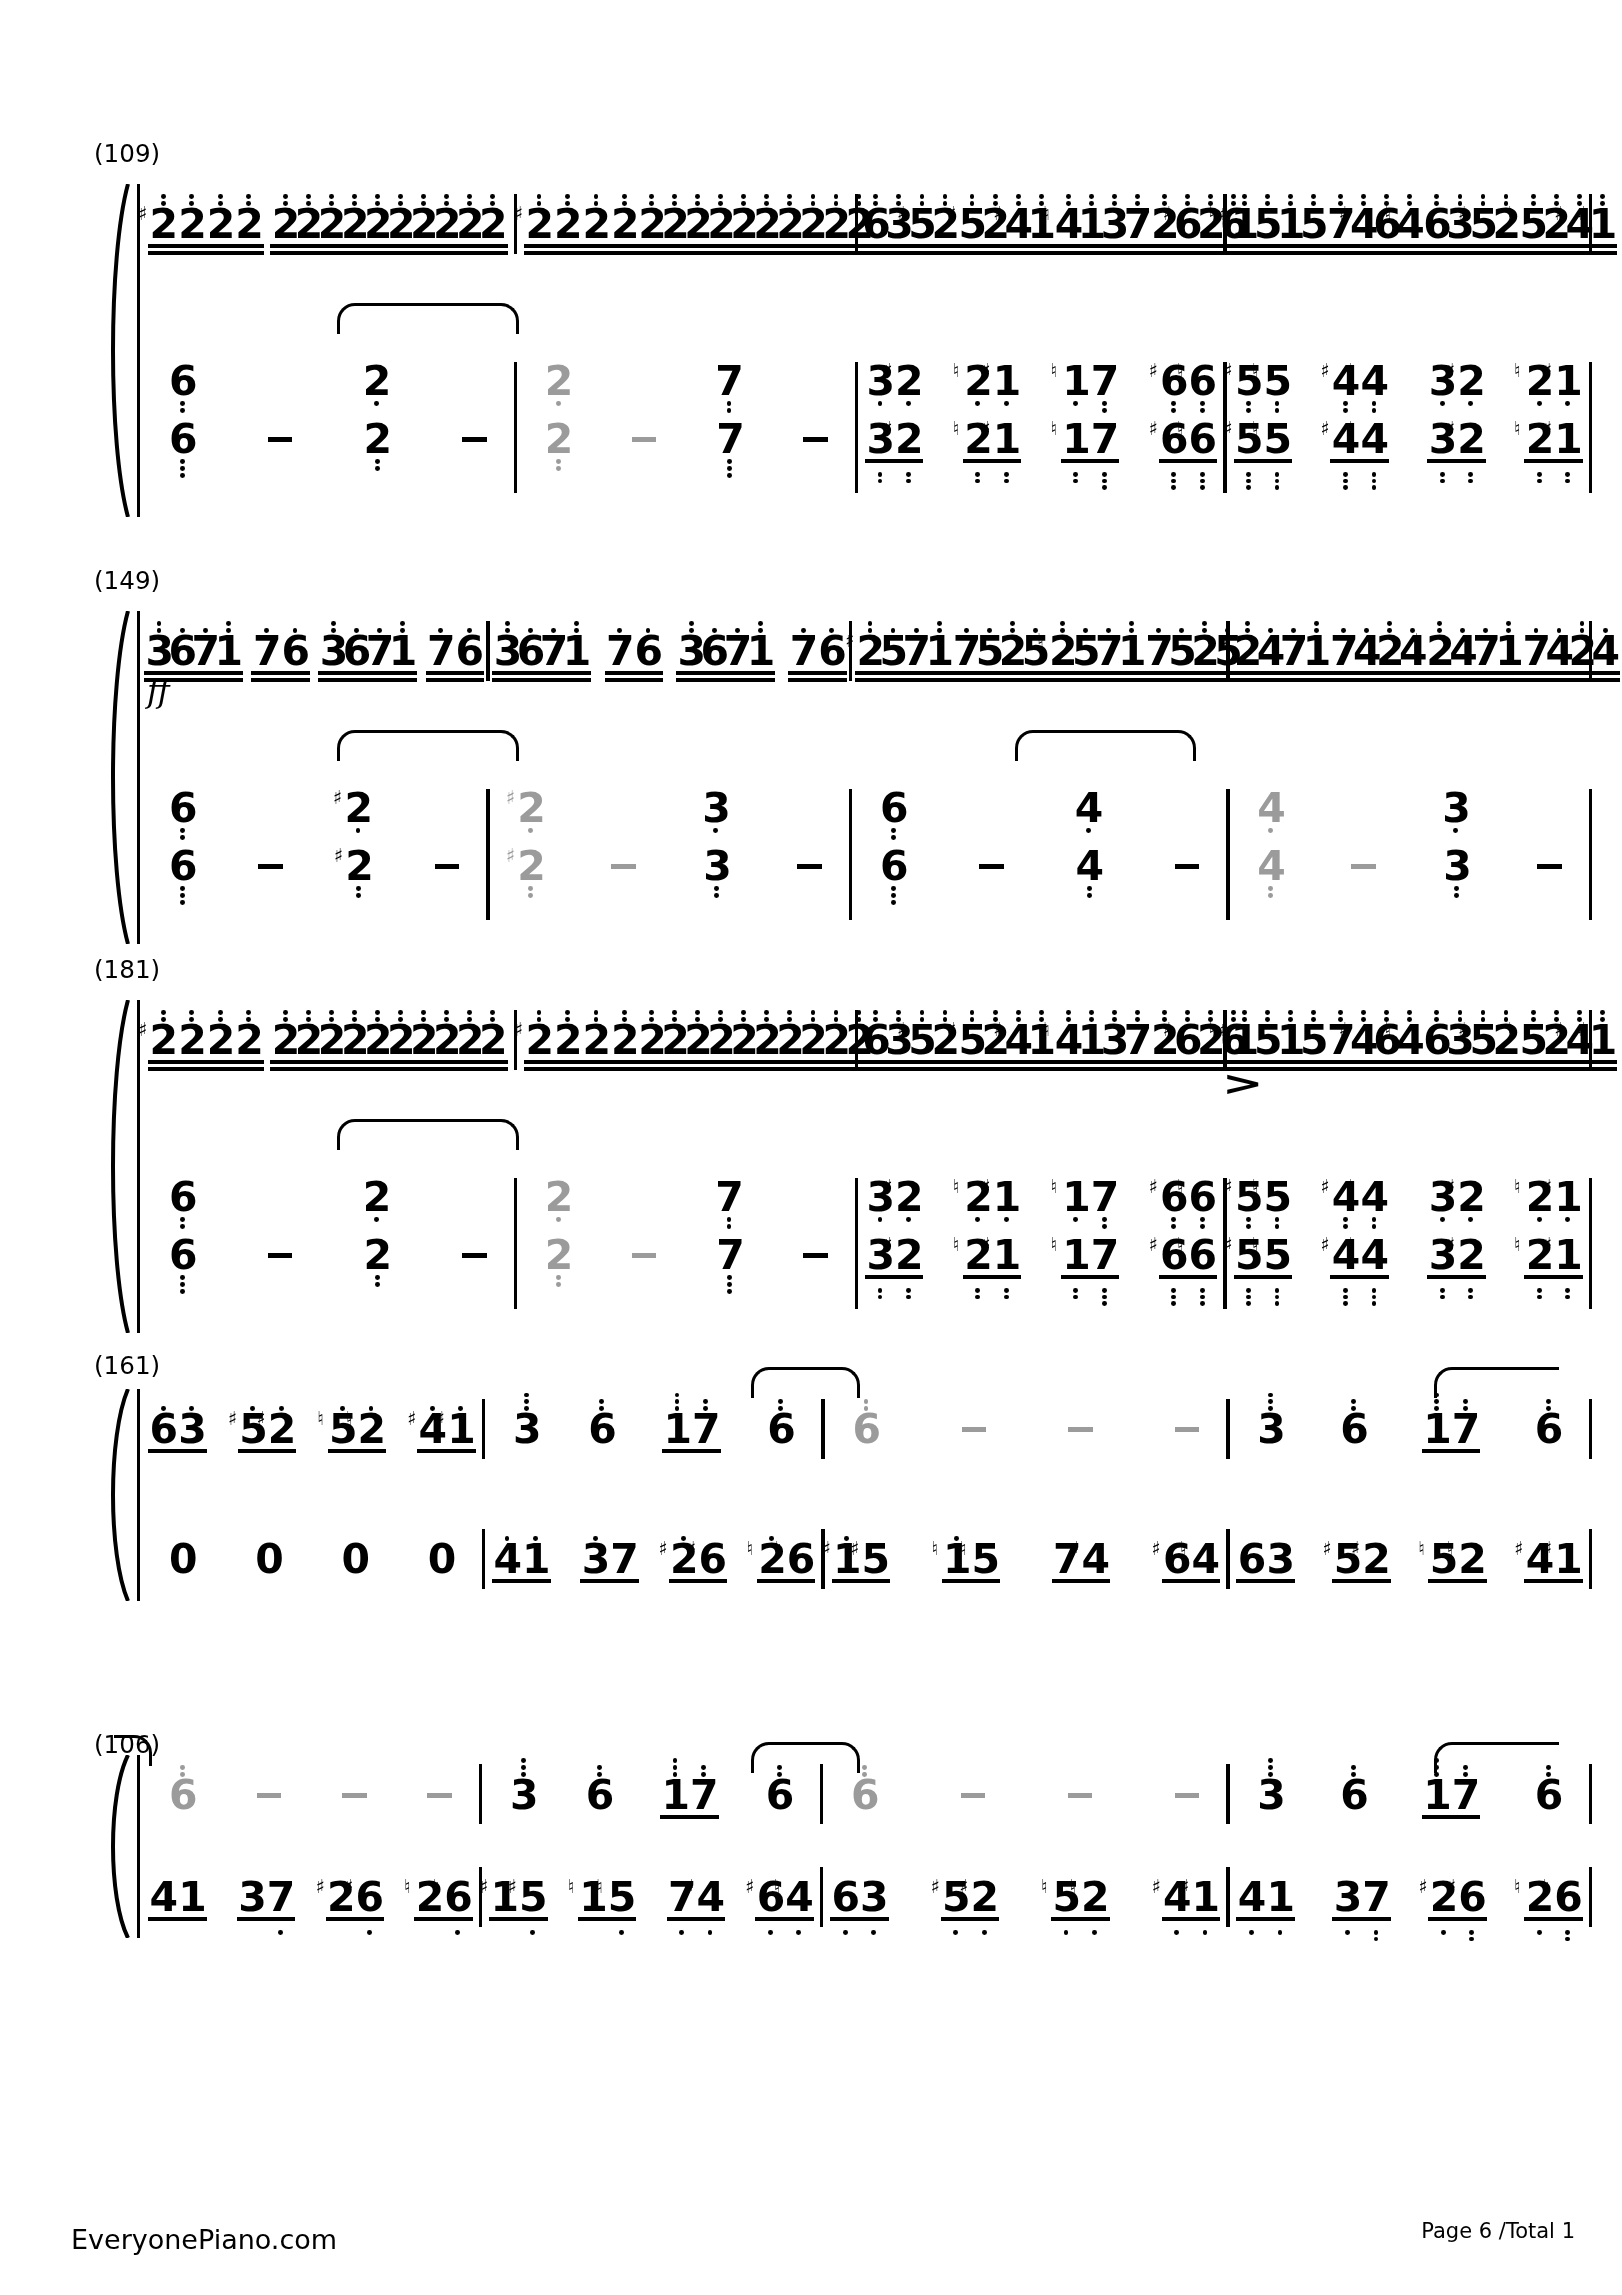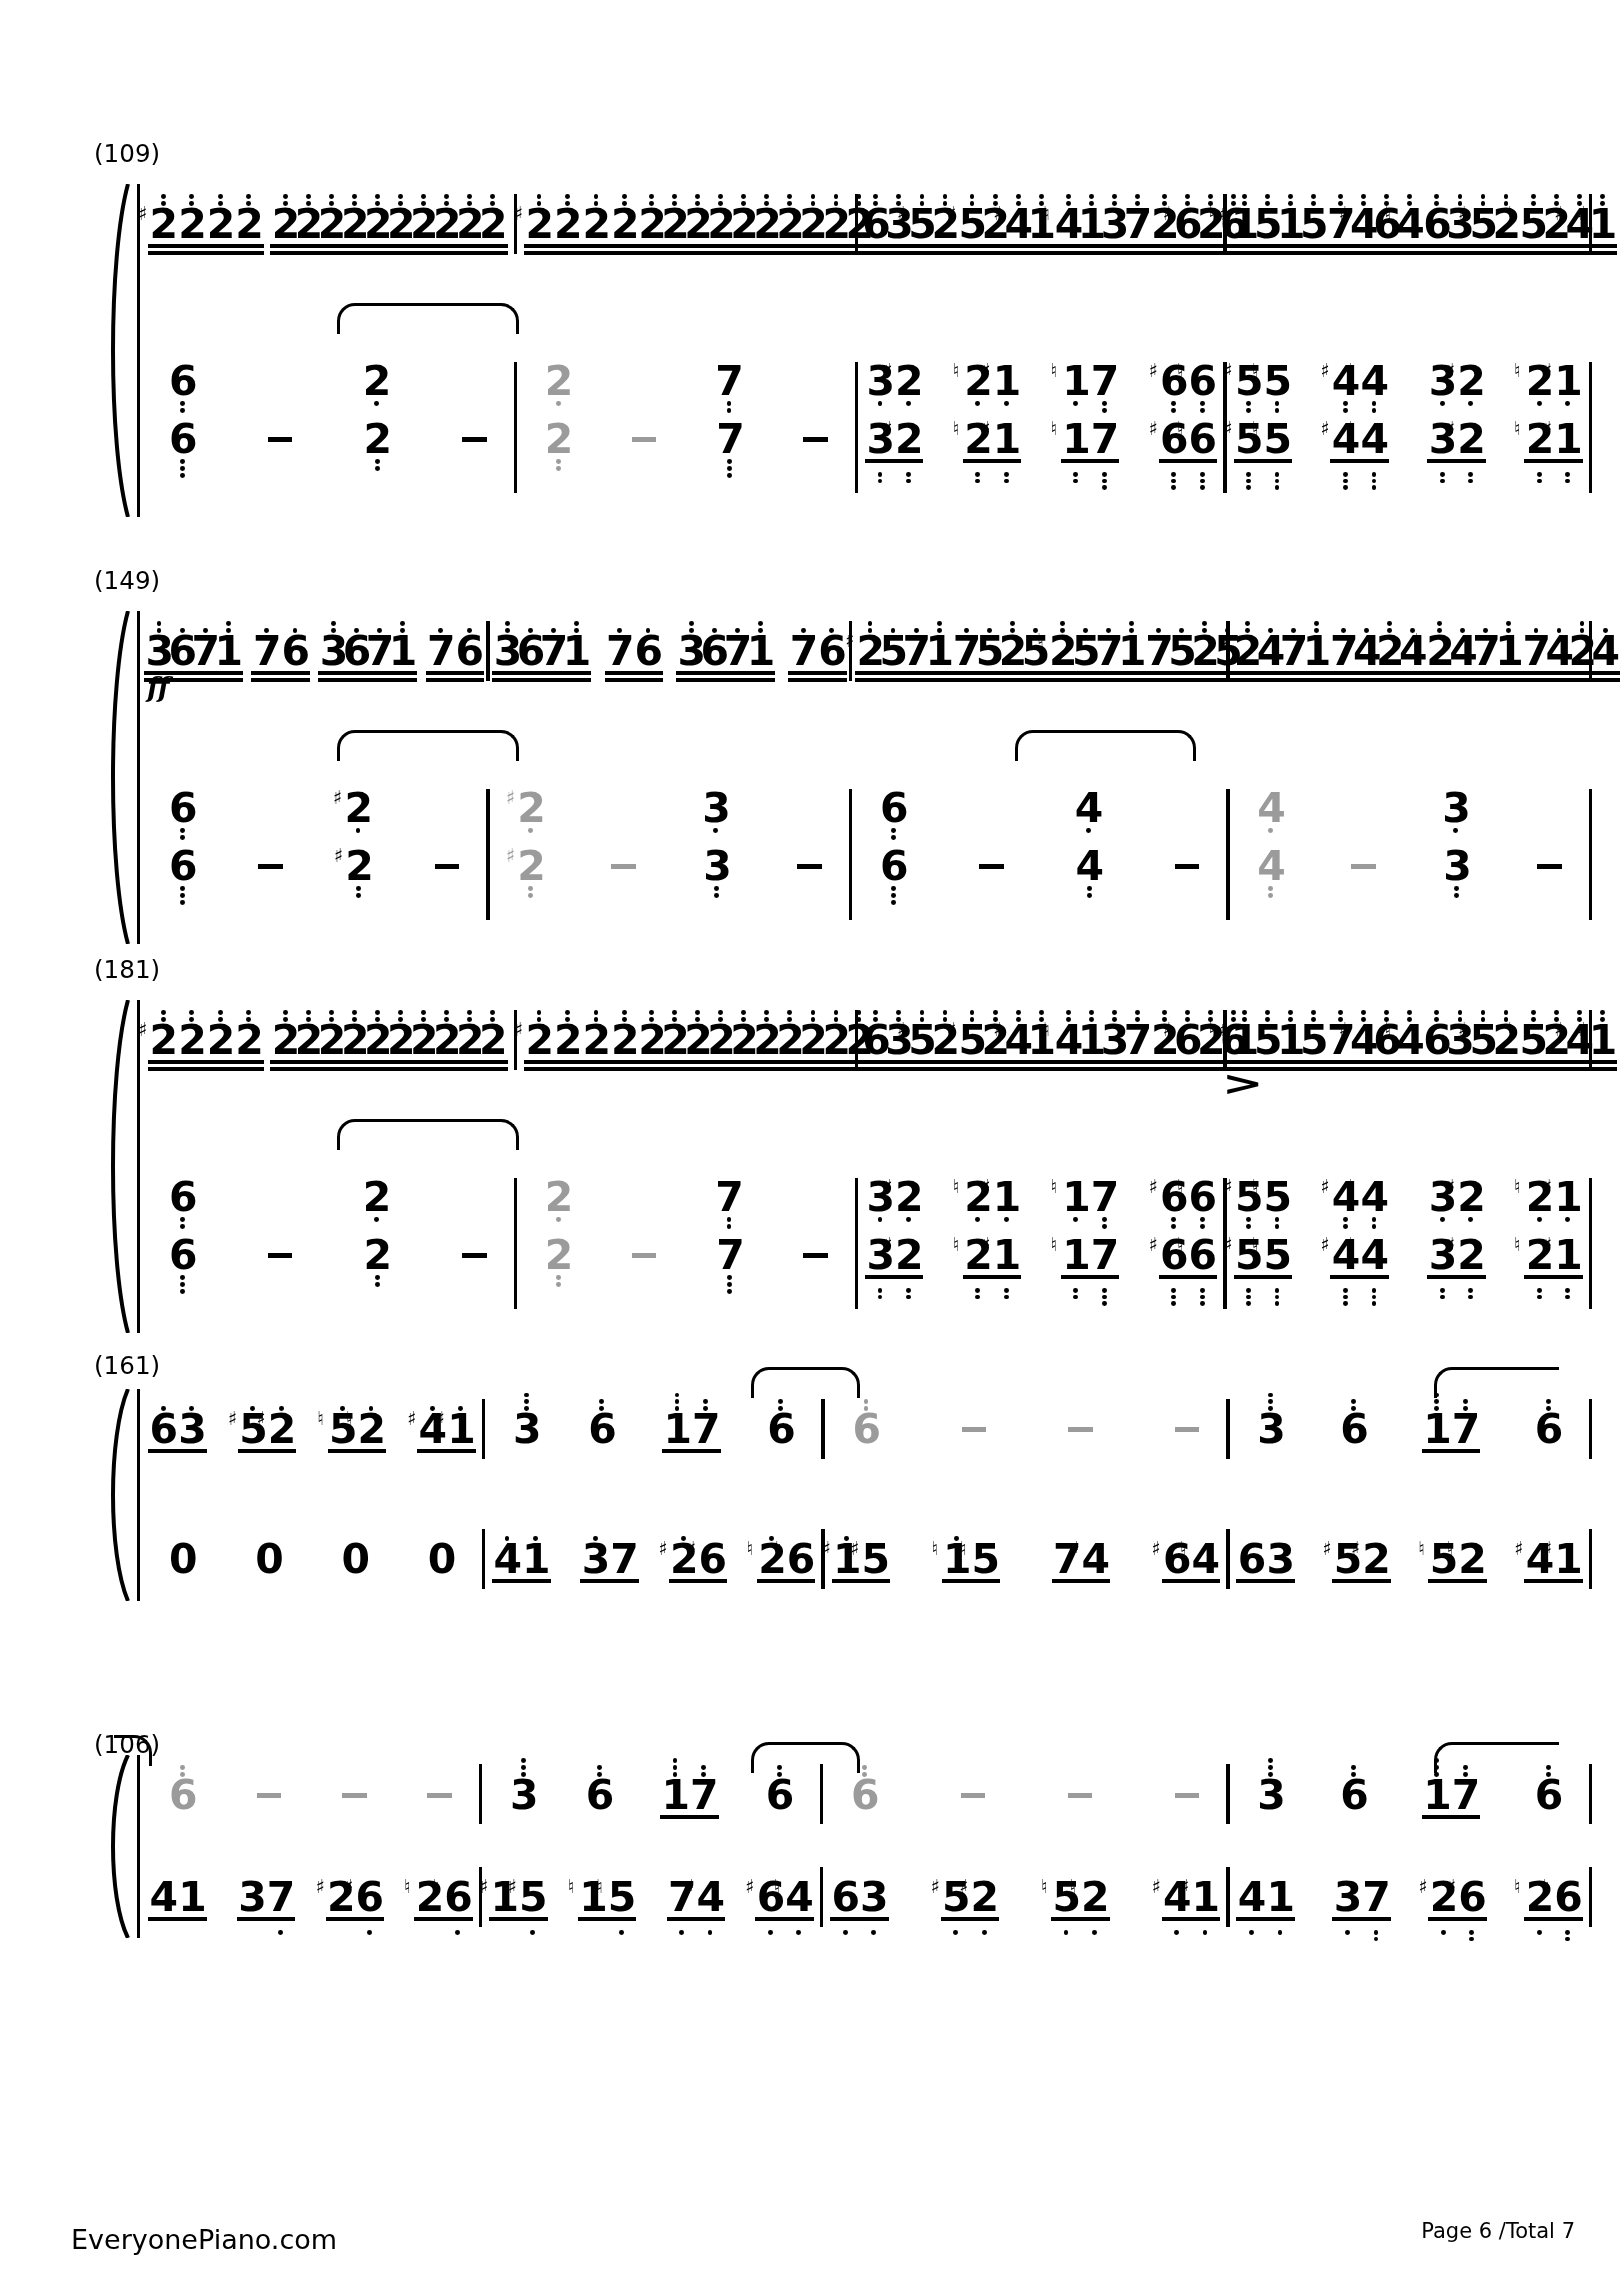--- a/index.html
+++ b/index.html
@@ -35,21 +35,21 @@
   .u{position:absolute;left:-1.4px;right:-1.4px;height:4.1px;background:#000}
   .u1{top:60px}.u2{top:67px}
   .bl{position:absolute;top:9.6px;height:60px;width:3.4px;background:#000}
   .bars2 .bl{top:20.5px;height:131px}
   .ties{position:absolute;left:140px;width:1451px;top:0;height:100%;pointer-events:none}
   .tie{position:absolute;height:31px;box-sizing:border-box;border:3.4px solid #000;
        border-bottom:none;border-top-left-radius:18px;border-top-right-radius:18px}
   .tie.open{border-right:none;border-top-right-radius:0}
   .tie.close{border-left:none;border-top-left-radius:0}
   .dyn{position:absolute;left:147px;font-family:"DejaVu Serif",serif;
-       font-style:italic;font-weight:bold;font-size:27px}
+       font-style:italic;font-weight:normal;font-size:32px}
   .accent{position:absolute;font-size:33px;font-weight:bold;transform:scaleX(1.5);line-height:1}
   .footer-brand{position:absolute;left:71px;top:2224px;font-size:27px}
   .footer-page{position:absolute;right:48px;top:2219px;font-size:21px}
 </style>
 </head>
 <body>
 
 <section class="system" style="top:143px;height:396px">
   <svg class="brace" style="top:41px;height:333px" viewBox="0 0 30 100" preserveAspectRatio="none">
       <path d="M26,0 C6,22 6,78 26,100" fill="none" stroke="#000" stroke-width="4" vector-effect="non-scaling-stroke"></path>
@@ -3821,14 +3821,14 @@
       <b class="bl" style="left: calc(100% - 2px);"></b>
     </div>
   <div class="ties">
       <div class="tie close" style="top: 1.4px; left: -1.8%; width: 2.6%;"></div>
       <div class="tie full" style="top: 8.2px; left: 42.1%; width: 7.5%;"></div>
       <div class="tie open" style="top: 8.2px; left: 89.2%; width: 8.6%;"></div>
     </div>
 </section>
 
 <span class="footer-brand">EveryonePiano.com</span>
-<span class="footer-page">Page 6 /Total 7</span>
+<span class="footer-page">Page 6 /Total 1</span>
 
 
 </body></html>

